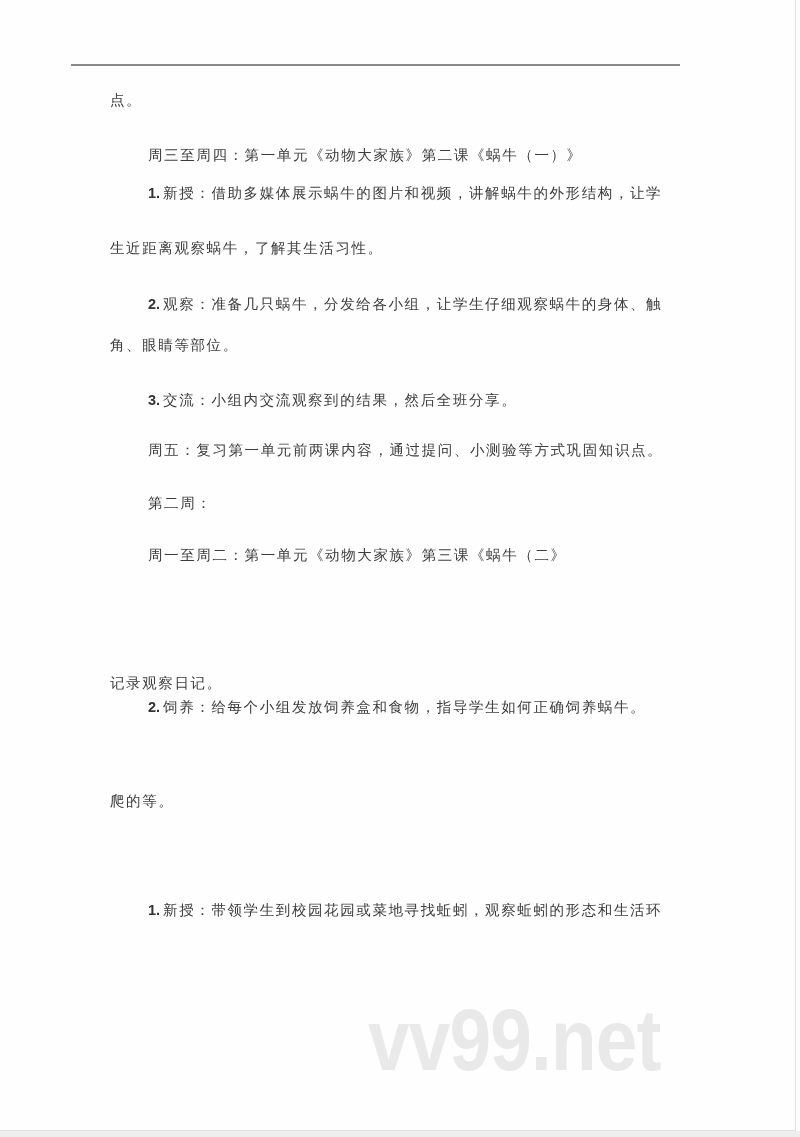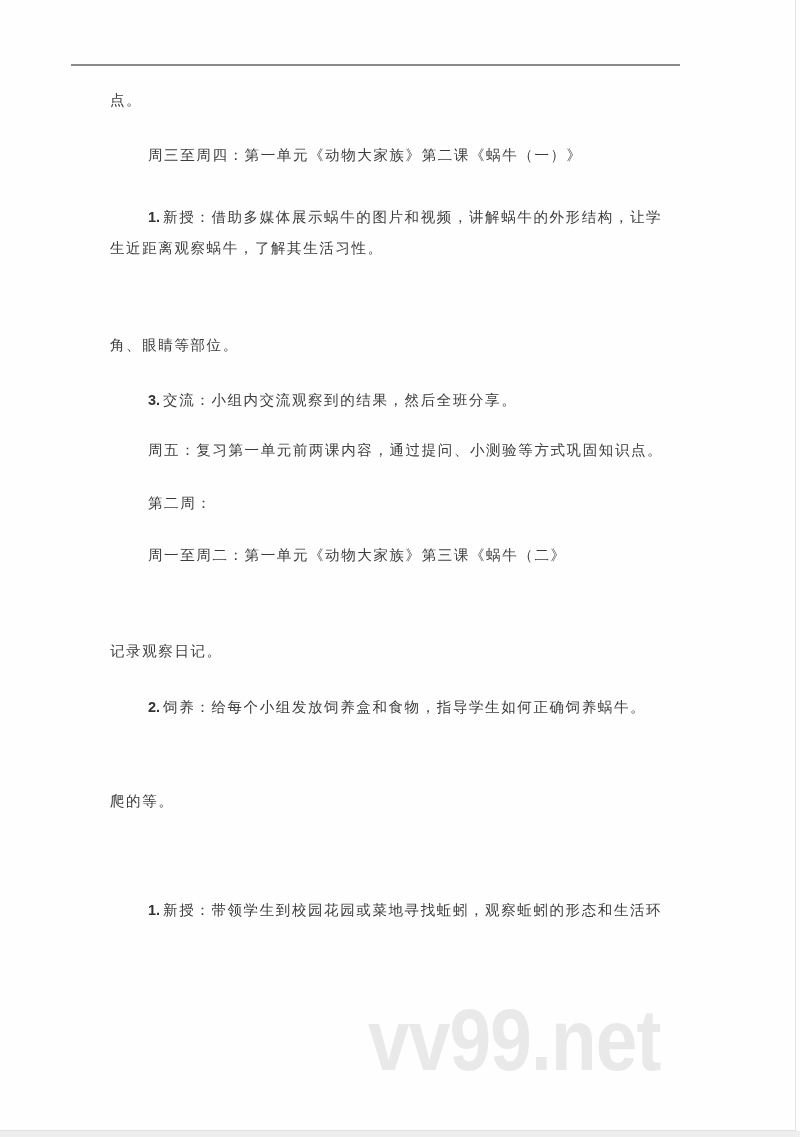--- a/index.html
+++ b/index.html
@@ -39,27 +39,28 @@
   }
 </style>
 </head>
 <body>
 
 <div class="page">
   <div class="header-rule"></div>
 
   <div class="line l0" style="top:90px"><span>点。</span></div>
   <div class="line l1" style="top:145px"><span>周三至周四：第一单元《动物大家族》第二课《蜗牛（一）》</span></div>
-  <div class="line l1" style="top:207px"><span class="num">1.</span><span>新授：借助多媒体展示蜗牛的图片和视频，讲解蜗牛的外形结构，让学</span></div>
+  <div class="line l1" style="top:183px"><span class="num">1.</span><span>新授：借助多媒体展示蜗牛的图片和视频，讲解蜗牛的外形结构，让学</span></div>
   <div class="line l0" style="top:238px"><span>生近距离观察蜗牛，了解其生活习性。</span></div>
+  <div class="line l1" style="top:294px"><span class="num">2.</span><span>观察：准备几只蜗牛，分发给各小组，让学生仔细观察蜗牛的身体、触</span></div>
   <div class="line l0" style="top:335px"><span>角、眼睛等部位。</span></div>
   <div class="line l1" style="top:390px"><span class="num">3.</span><span>交流：小组内交流观察到的结果，然后全班分享。</span></div>
   <div class="line l1" style="top:440px"><span>周五：复习第一单元前两课内容，通过提问、小测验等方式巩固知识点。</span></div>
   <div class="line l1" style="top:493px"><span>第二周：</span></div>
   <div class="line l1" style="top:545px"><span>周一至周二：第一单元《动物大家族》第三课《蜗牛（二》</span></div>
-  <div class="line l0" style="top:641px"><span>记录观察日记。</span></div>
+  <div class="line l0" style="top:673px"><span>记录观察日记。</span></div>
   <div class="line l1" style="top:697px"><span class="num">2.</span><span>饲养：给每个小组发放饲养盒和食物，指导学生如何正确饲养蜗牛。</span></div>
   <div class="line l0" style="top:791px"><span>爬的等。</span></div>
   <div class="line l1" style="top:900px"><span class="num">1.</span><span>新授：带领学生到校园花园或菜地寻找蚯蚓，观察蚯蚓的形态和生活环</span></div>
 
   <div class="watermark">vv99.net</div>
 </div>
 <div class="bottom-strip"></div>
 
 </body></html>

